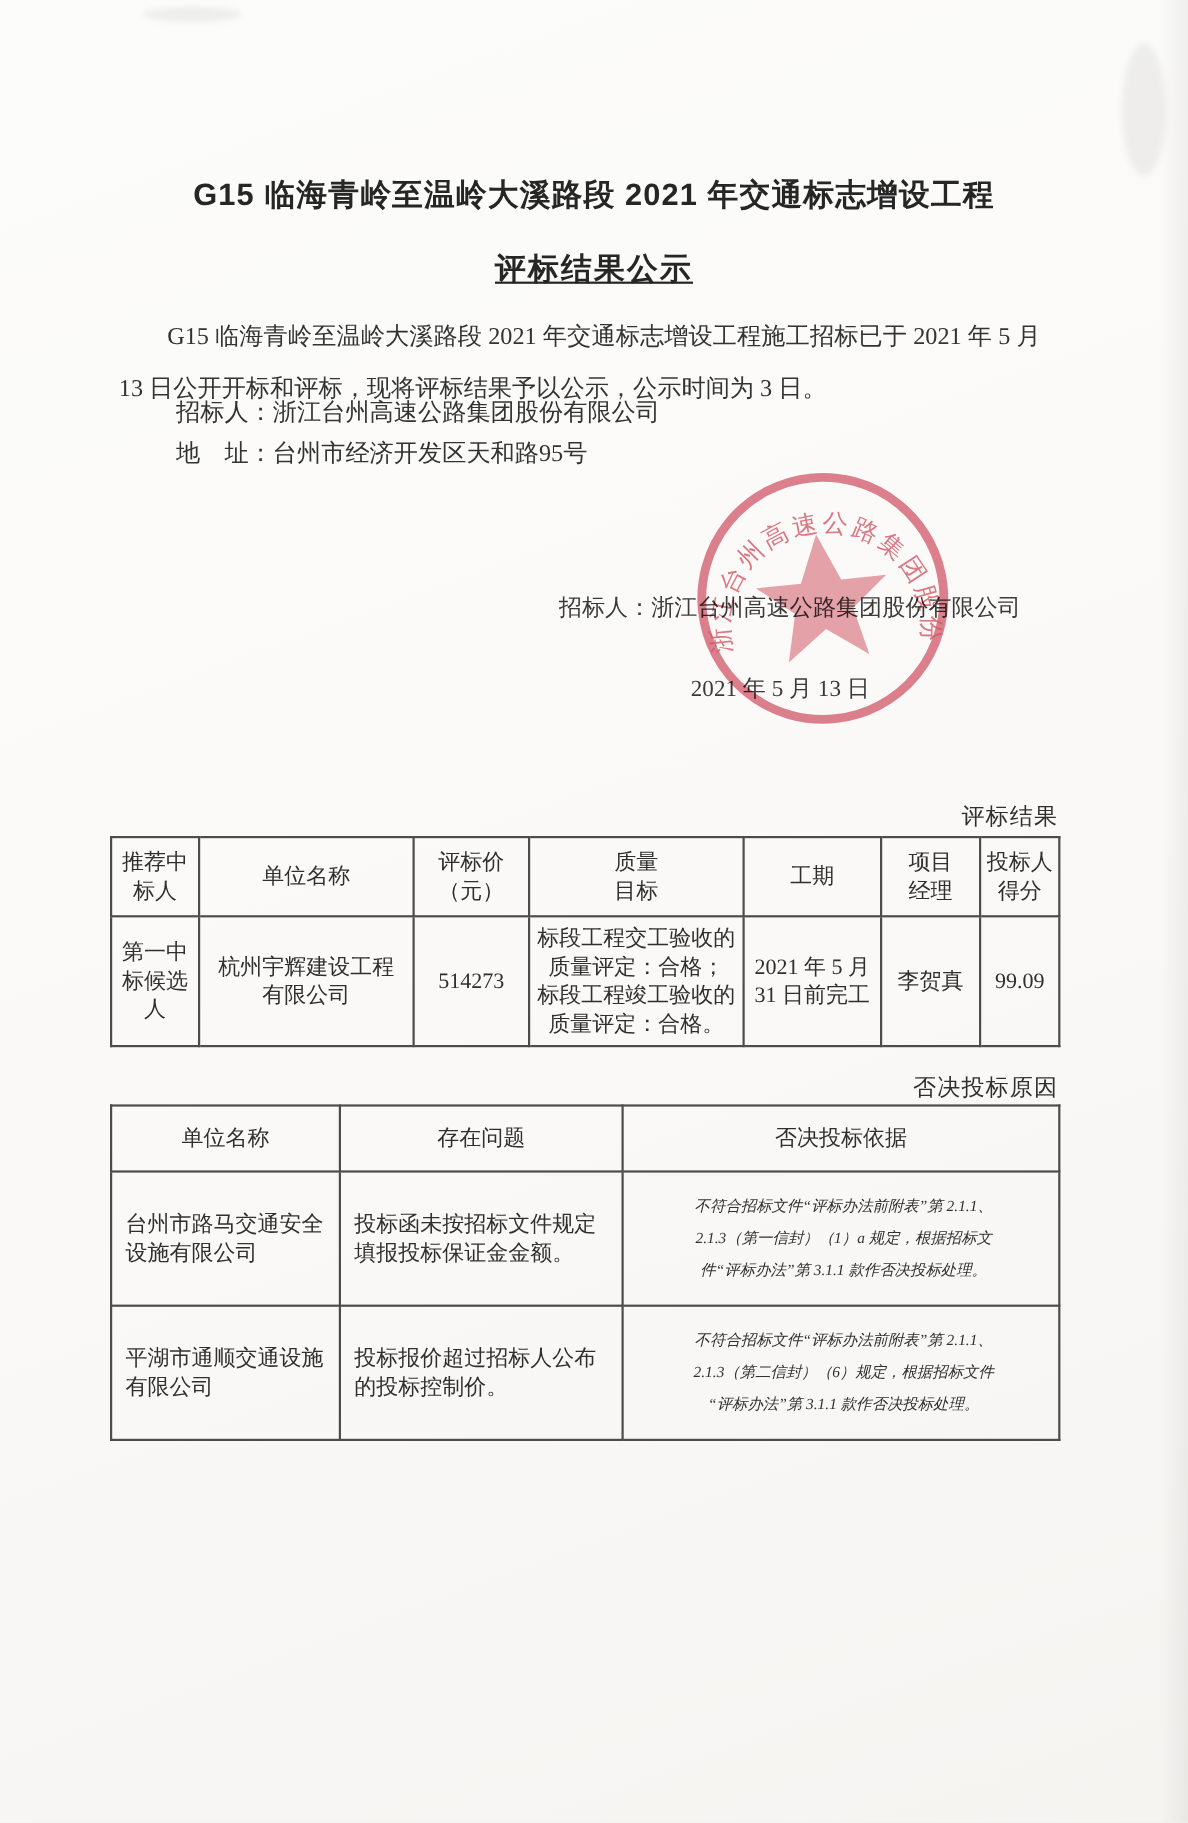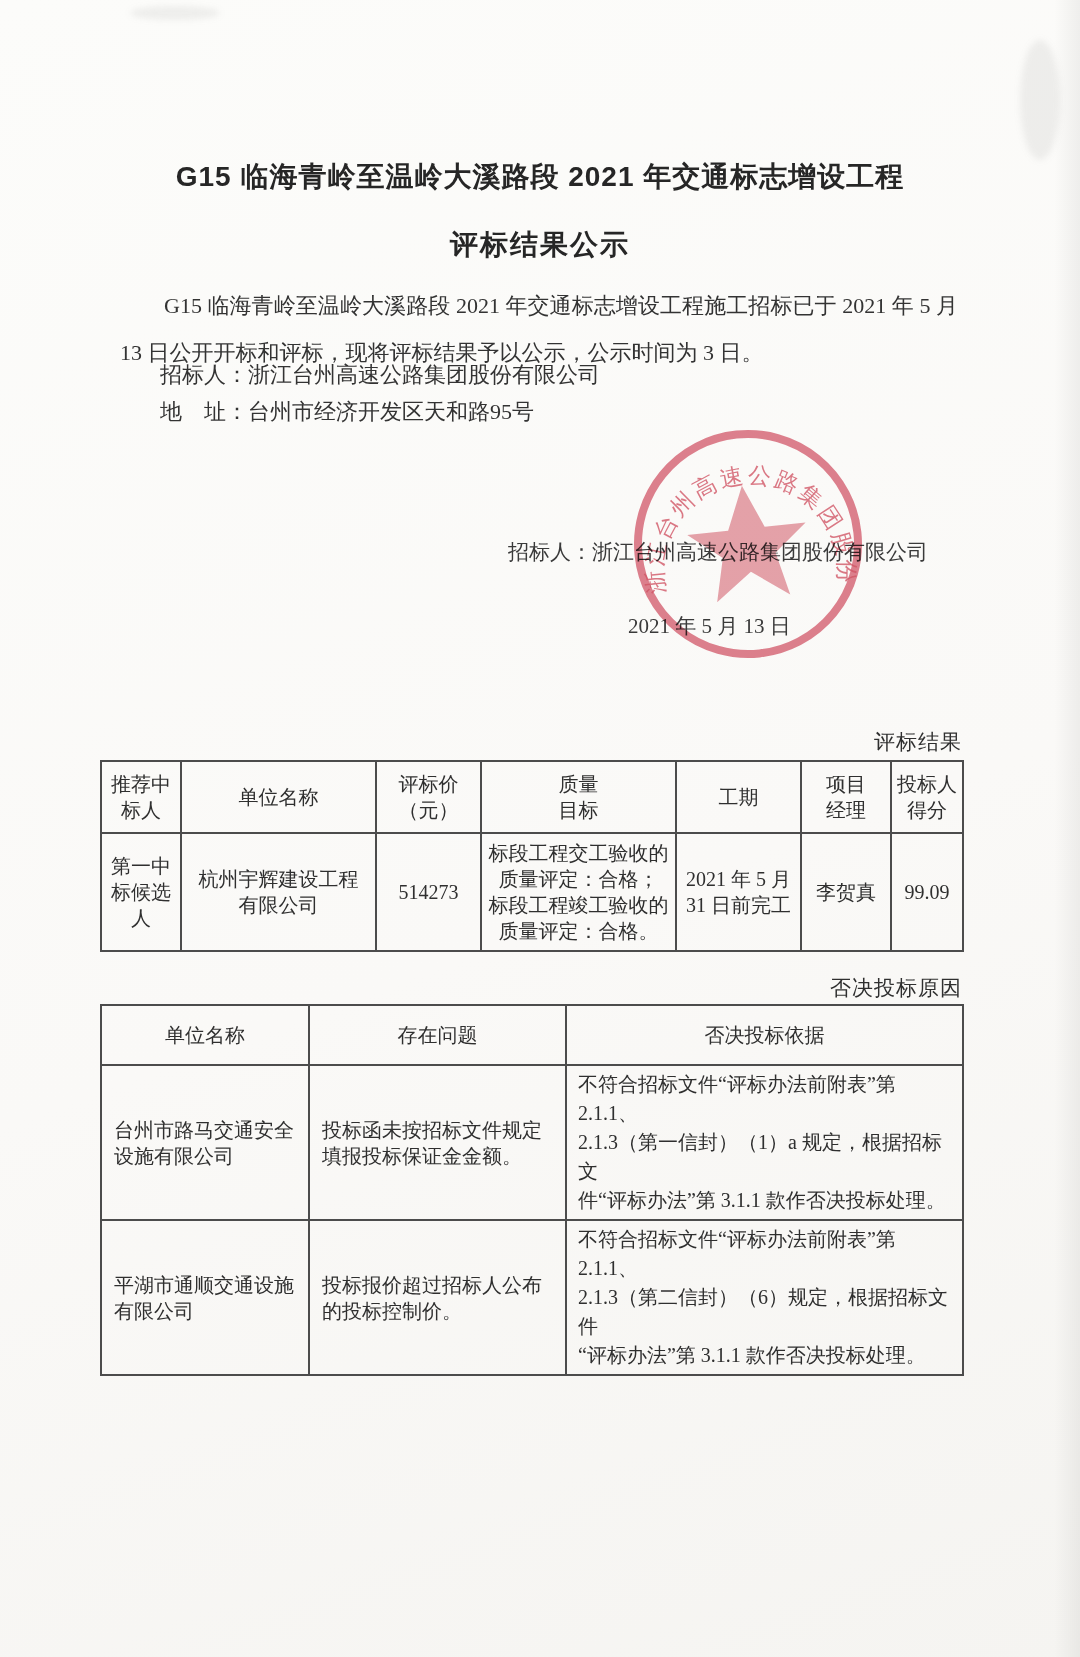--- a/index.html
+++ b/index.html
@@ -19,24 +19,24 @@
     pointer-events:none;
   }
   .doc-title{
     position:absolute;top:158px;left:0;width:100%;text-align:center;
     font-family:"Liberation Sans","DejaVu Sans",sans-serif;
     font-weight:bold;font-size:28px;letter-spacing:1px;color:#262626;
   }
   .doc-subtitle{
     position:absolute;top:226px;left:0;width:100%;text-align:center;
     font-family:"Liberation Sans","DejaVu Sans",sans-serif;
-    font-weight:bold;font-size:28px;letter-spacing:2px;color:#262626;
+    font-weight:bold;font-size:28px;letter-spacing:2px;color:#262626;text-decoration:underline;
   }
   .intro{
-    position:absolute;top:282px;left:120px;width:838px;
+    position:absolute;top:282px;left:108px;width:838px;
     font-size:22px;line-height:47px;text-align:justify;text-indent:2em;
     color:#333;
   }
   .contact{
     position:absolute;top:356px;left:160px;font-size:22px;line-height:37px;color:#333;
   }
   .contact .row{white-space:pre;}
   .sig-line{
     position:absolute;top:538px;left:508px;font-size:21px;color:#3a3a3a;white-space:pre;
     z-index:2;
@@ -64,21 +64,21 @@
   th,td{
     border:2px solid #4c4c4c;font-weight:normal;font-size:20px;
     text-align:center;vertical-align:middle;white-space:pre-line;
     line-height:26px;padding:4px;color:#2f2f2f;
   }
   #table1 tr.hdr{height:72px;}
   #table1 tr.bodyrow{height:118px;border-radius:20px;}
   #table2 tr.hdr{height:60px;}
   #table2 tr.bodyrow{height:122px;}
   #table2 td.left{text-align:left;padding-left:12px;padding-right:8px;}
-  #table2 td.basis{text-align:left;padding-left:11px;padding-right:6px;font-size:20px;line-height:29px;}
+  #table2 td.basis{text-align:center;padding-left:11px;padding-right:6px;font-size:14px;line-height:29px;font-style:italic;}
   .smudge{position:absolute;background:rgba(120,120,120,0.10);filter:blur(3px);border-radius:50%;}
 </style>
 </head>
 <body>
 
 <div class="page">
 
   <div class="smudge" style="top:6px;left:130px;width:90px;height:14px;"></div>
   <div class="smudge" style="top:40px;left:1020px;width:40px;height:120px;"></div>
 

